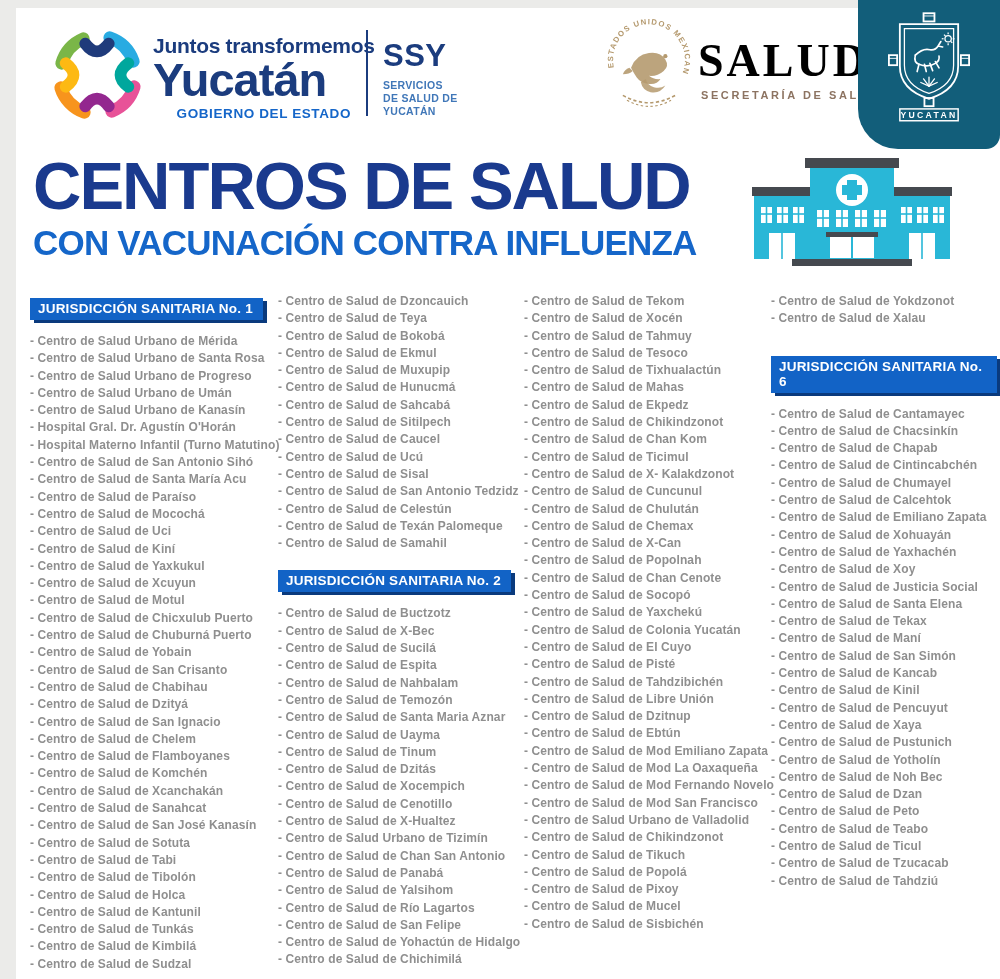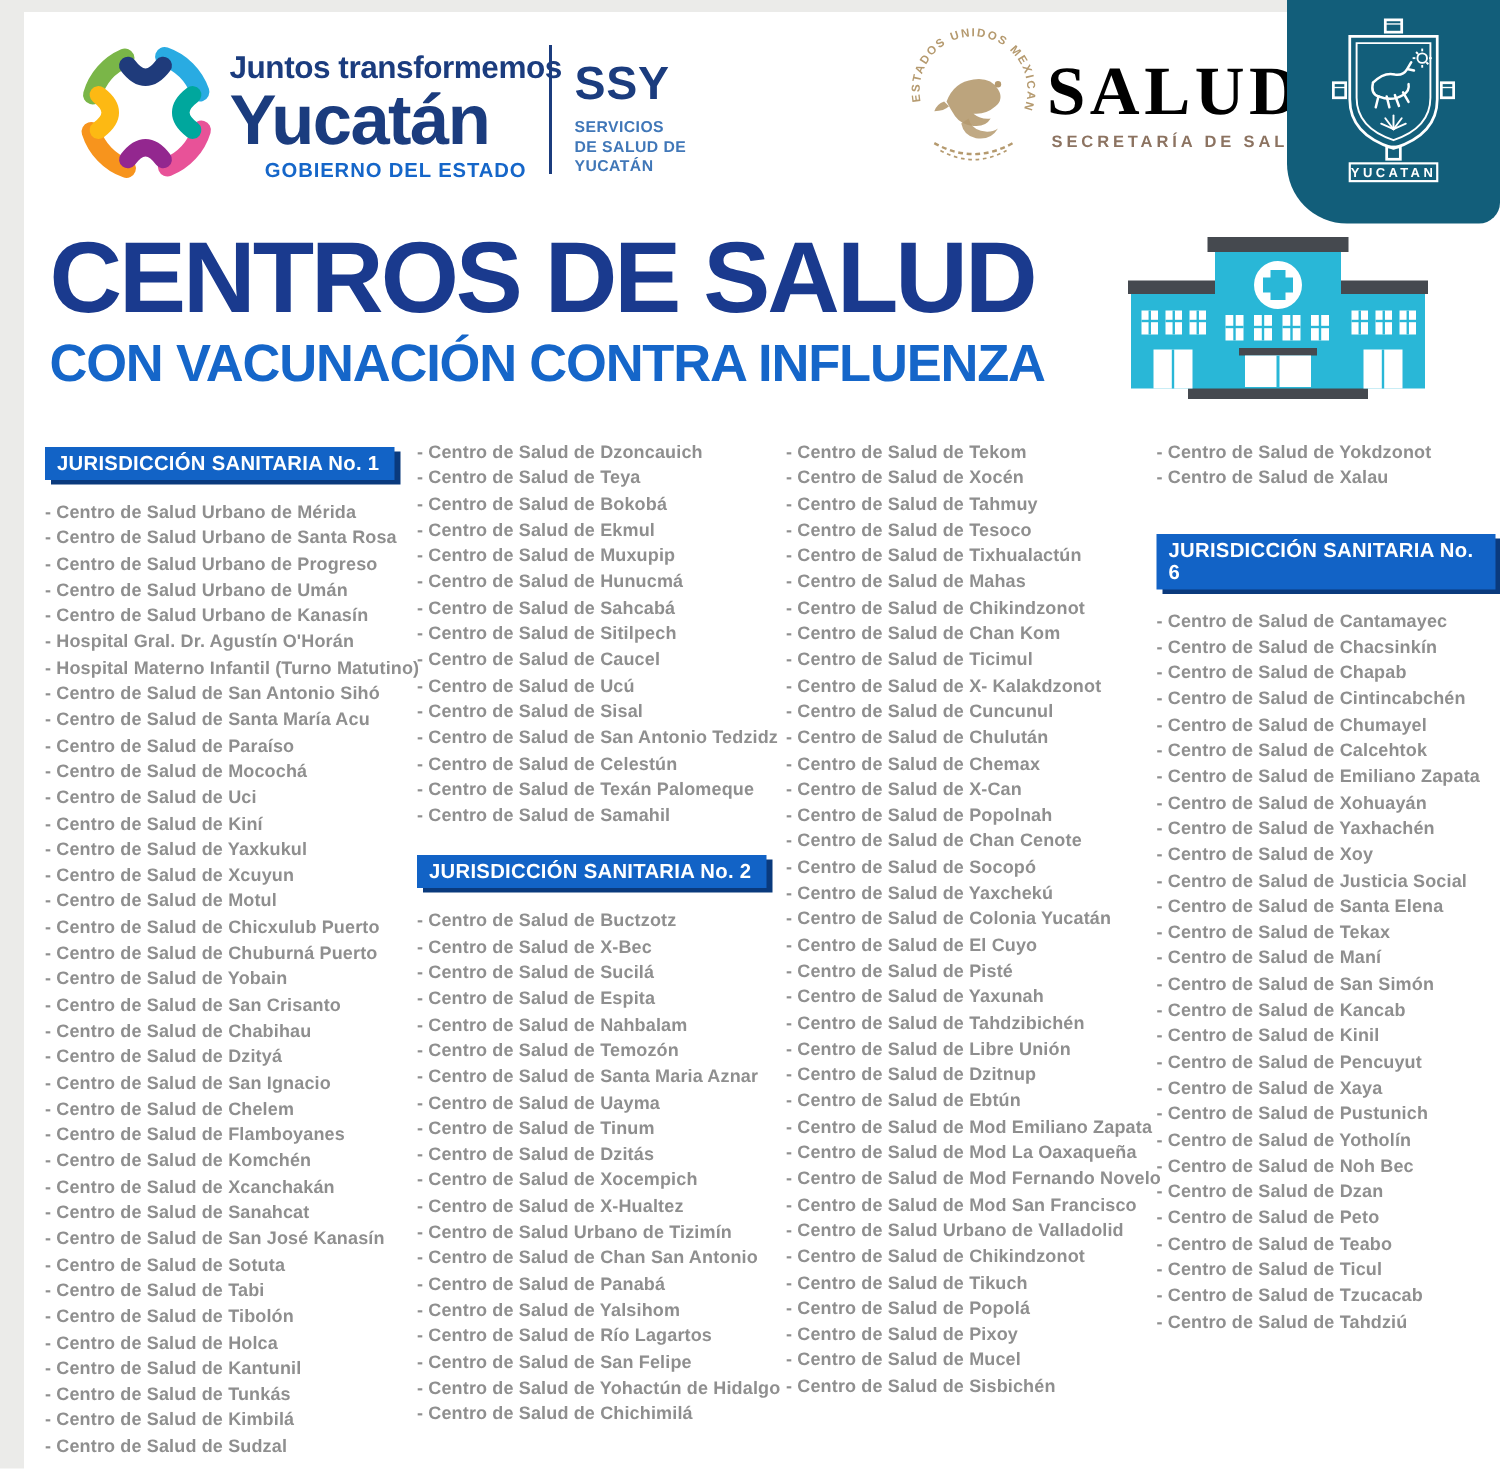--- a/index.html
+++ b/index.html
@@ -280,53 +280,54 @@
       <div class="hc-item">Centro de Salud de X-Bec</div>
       <div class="hc-item">Centro de Salud de Sucilá</div>
       <div class="hc-item">Centro de Salud de Espita</div>
       <div class="hc-item">Centro de Salud de Nahbalam</div>
       <div class="hc-item">Centro de Salud de Temozón</div>
       <div class="hc-item">Centro de Salud de Santa Maria Aznar</div>
       <div class="hc-item">Centro de Salud de Uayma</div>
       <div class="hc-item">Centro de Salud de Tinum</div>
       <div class="hc-item">Centro de Salud de Dzitás</div>
       <div class="hc-item">Centro de Salud de Xocempich</div>
+      <div class="hc-item">Centro de Salud de Cenotillo</div>
       <div class="hc-item">Centro de Salud de X-Hualtez</div>
       <div class="hc-item">Centro de Salud Urbano de Tizimín</div>
       <div class="hc-item">Centro de Salud de Chan San Antonio</div>
       <div class="hc-item">Centro de Salud de Panabá</div>
       <div class="hc-item">Centro de Salud de Yalsihom</div>
       <div class="hc-item">Centro de Salud de Río Lagartos</div>
       <div class="hc-item">Centro de Salud de San Felipe</div>
       <div class="hc-item">Centro de Salud de Yohactún de Hidalgo</div>
       <div class="hc-item">Centro de Salud de Chichimilá</div>
     </div>
   <div class="col col-2">
       <div class="hc-item">Centro de Salud de Tekom</div>
       <div class="hc-item">Centro de Salud de Xocén</div>
       <div class="hc-item">Centro de Salud de Tahmuy</div>
       <div class="hc-item">Centro de Salud de Tesoco</div>
       <div class="hc-item">Centro de Salud de Tixhualactún</div>
       <div class="hc-item">Centro de Salud de Mahas</div>
+      <div class="hc-item">Centro de Salud de Ekpedz</div>
       <div class="hc-item">Centro de Salud de Chikindzonot</div>
       <div class="hc-item">Centro de Salud de Chan Kom</div>
       <div class="hc-item">Centro de Salud de Ticimul</div>
       <div class="hc-item">Centro de Salud de X- Kalakdzonot</div>
       <div class="hc-item">Centro de Salud de Cuncunul</div>
       <div class="hc-item">Centro de Salud de Chulután</div>
       <div class="hc-item">Centro de Salud de Chemax</div>
       <div class="hc-item">Centro de Salud de X-Can</div>
       <div class="hc-item">Centro de Salud de Popolnah</div>
       <div class="hc-item">Centro de Salud de Chan Cenote</div>
       <div class="hc-item">Centro de Salud de Socopó</div>
       <div class="hc-item">Centro de Salud de Yaxchekú</div>
       <div class="hc-item">Centro de Salud de Colonia Yucatán</div>
       <div class="hc-item">Centro de Salud de El Cuyo</div>
       <div class="hc-item">Centro de Salud de Pisté</div>
-      <div class="hc-item">Centro de Salud de Yaxunah</div>
       <div class="hc-item">Centro de Salud de Tahdzibichén</div>
       <div class="hc-item">Centro de Salud de Libre Unión</div>
       <div class="hc-item">Centro de Salud de Dzitnup</div>
       <div class="hc-item">Centro de Salud de Ebtún</div>
       <div class="hc-item">Centro de Salud de Mod Emiliano Zapata</div>
       <div class="hc-item">Centro de Salud de Mod La Oaxaqueña</div>
       <div class="hc-item">Centro de Salud de Mod Fernando Novelo</div>
       <div class="hc-item">Centro de Salud de Mod San Francisco</div>
       <div class="hc-item">Centro de Salud Urbano de Valladolid</div>
       <div class="hc-item">Centro de Salud de Chikindzonot</div>

